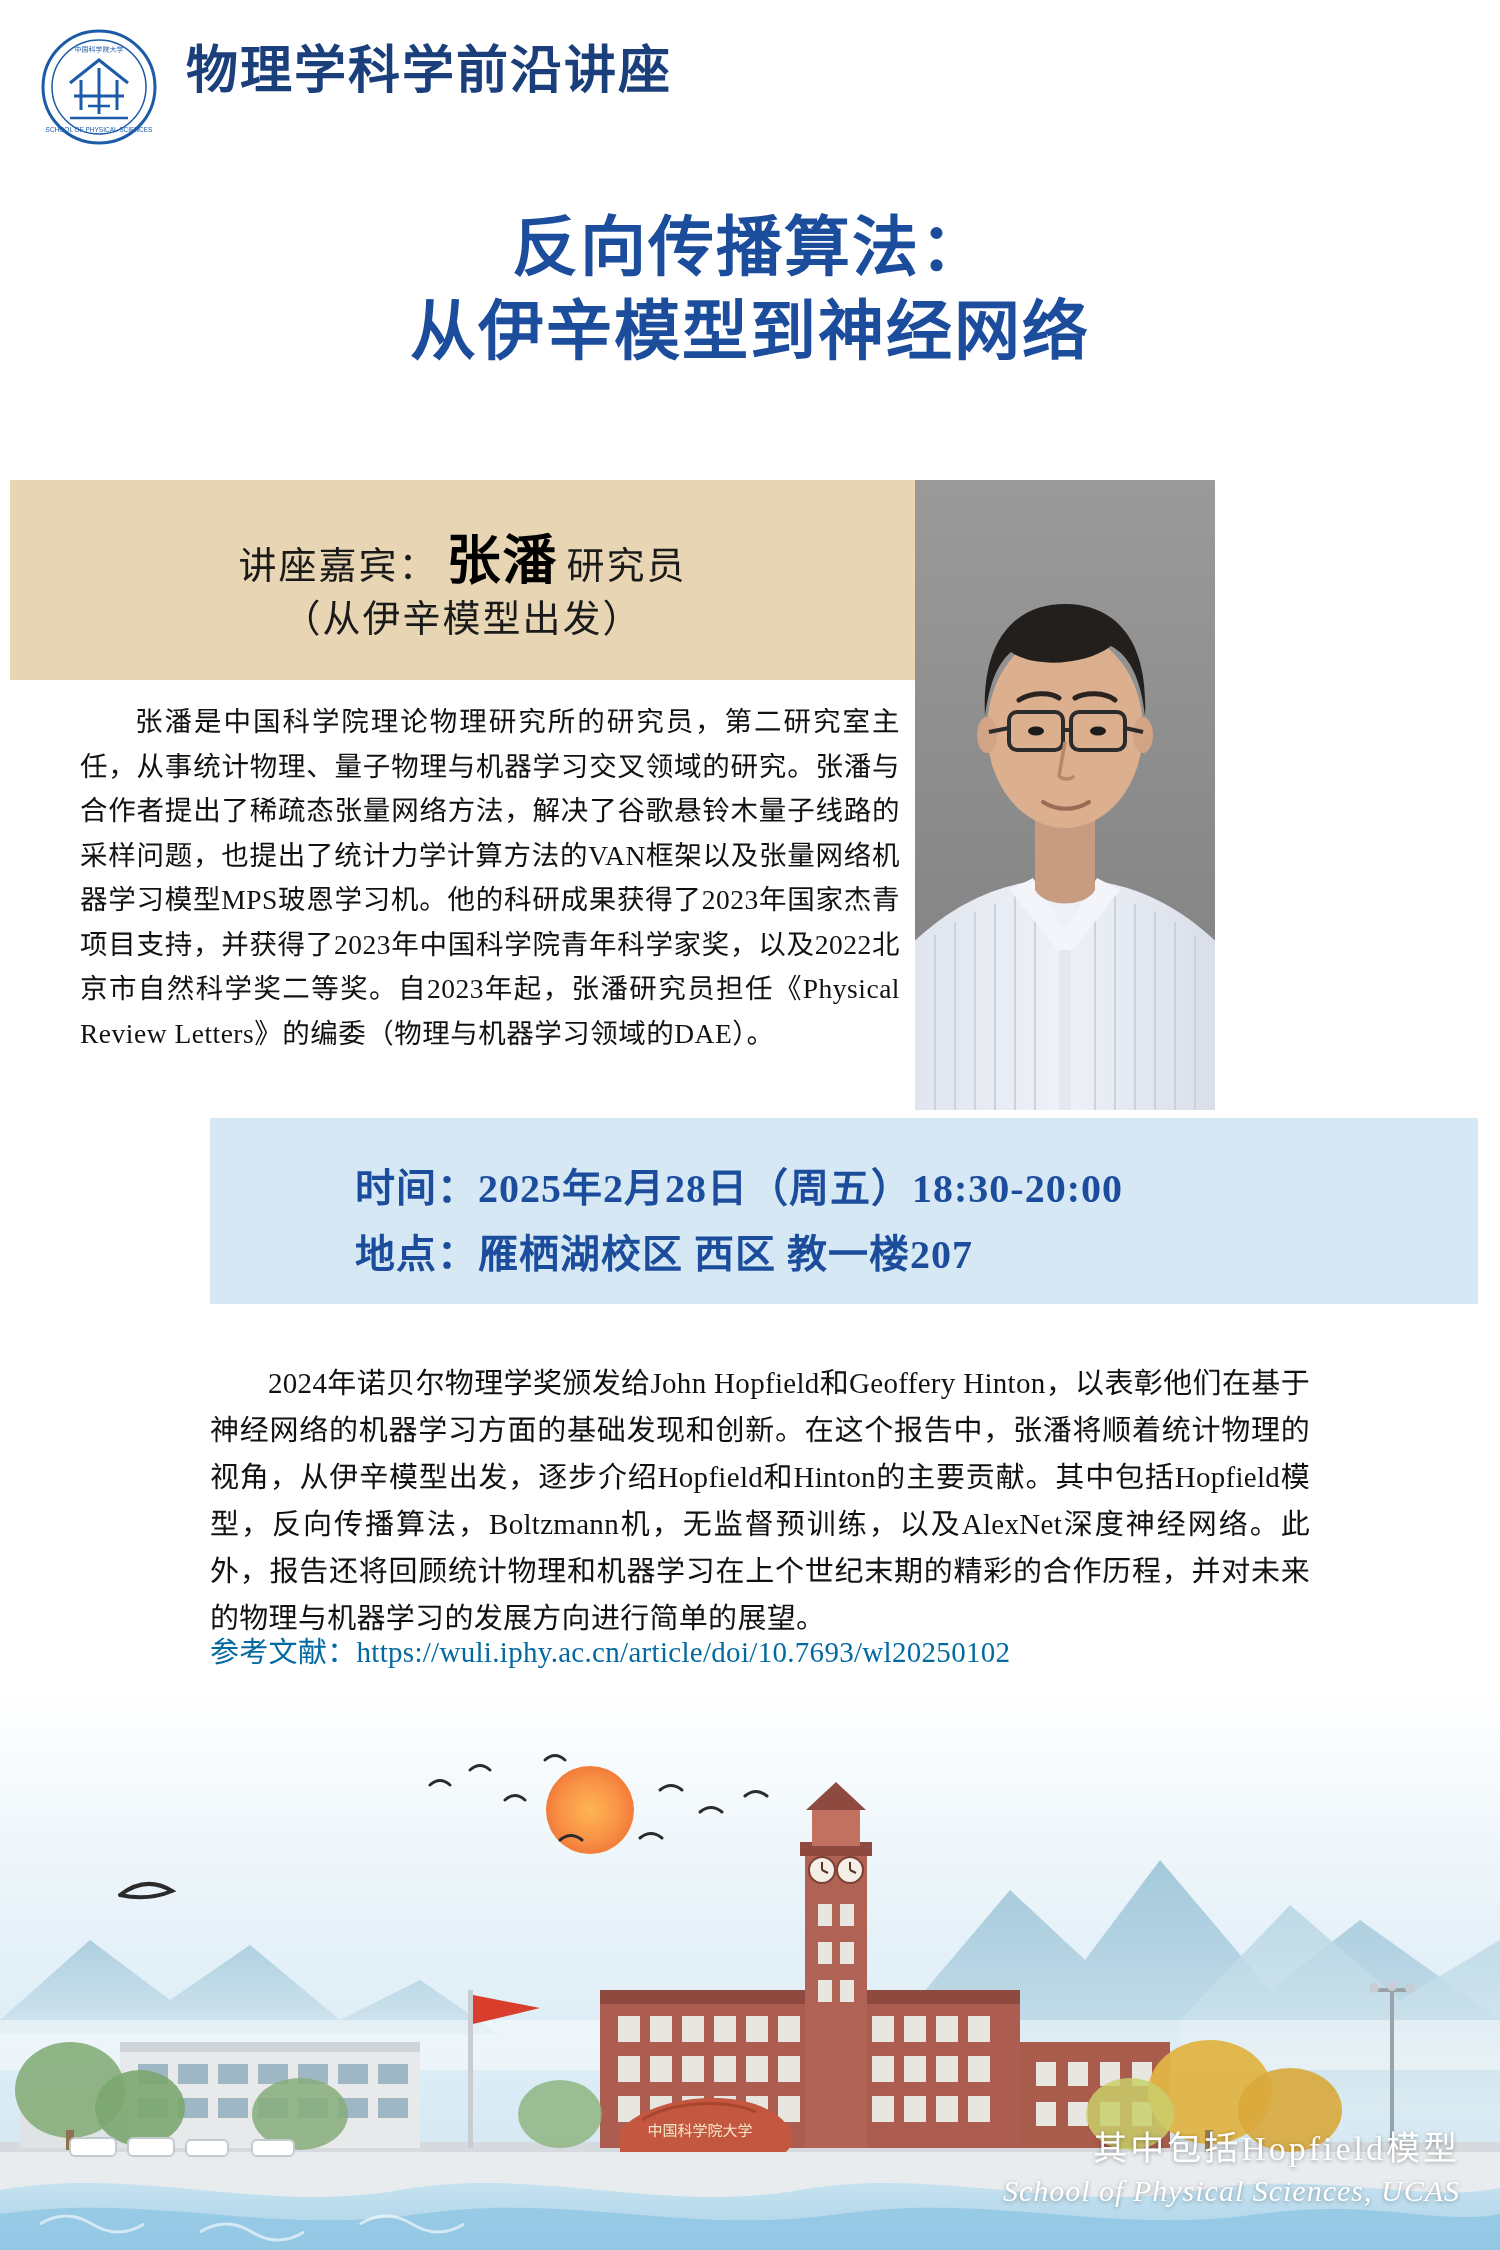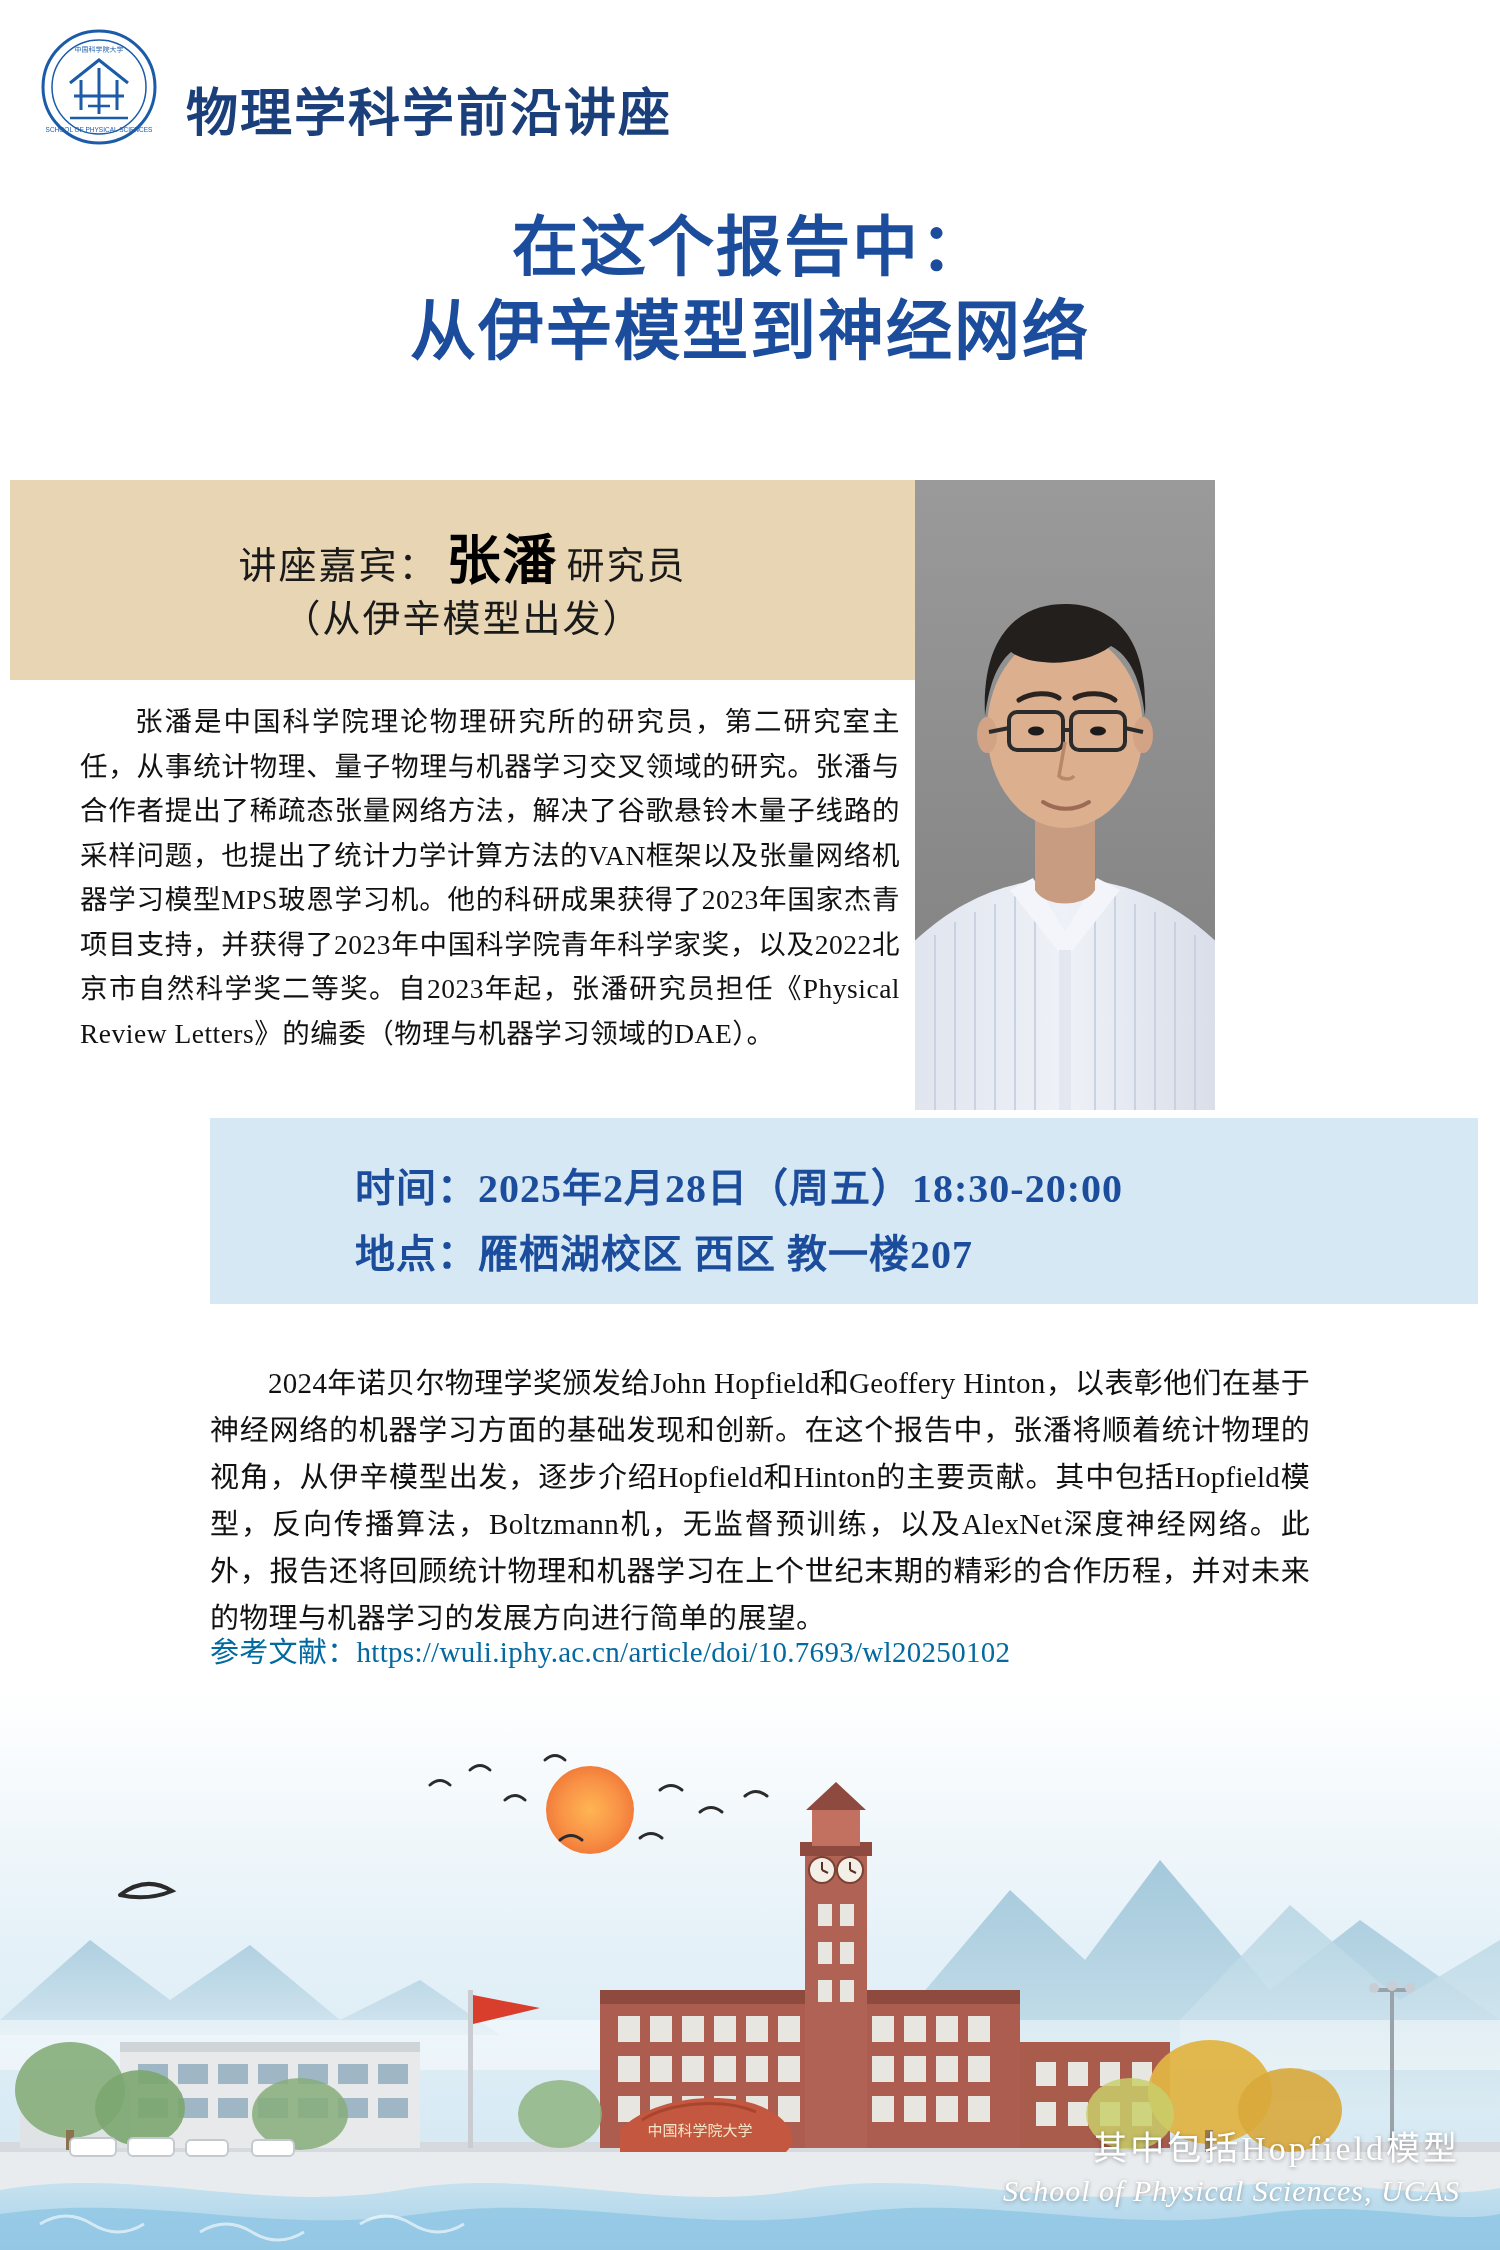--- a/index.html
+++ b/index.html
@@ -14,21 +14,21 @@
     overflow: hidden;
     font-family: "Liberation Serif", "DejaVu Serif", serif;
   }
 
   
   .header {
     position: absolute;
     top: 28px;
     left: 40px;
     display: flex;
-    align-items: flex-end;
+    align-items: flex-start;
     gap: 28px;
   }
   .logo {
     width: 118px;
     height: 118px;
     position: relative;
     flex: 0 0 auto;
   }
   .logo svg { display: block; }
   .header-title {
@@ -220,21 +220,21 @@
       <path d="M48 78 L70 78" stroke="#1b5ba8" stroke-width="2.5"></path>
       <path d="M30 90 L88 90" stroke="#1b5ba8" stroke-width="2.5"></path>
       <text x="59" y="24" font-size="7" fill="#1b5ba8" text-anchor="middle" font-family="Liberation Sans, sans-serif">中国科学院大学</text>
       <text x="59" y="104" font-size="6.5" fill="#1b5ba8" text-anchor="middle" font-family="Liberation Sans, sans-serif">SCHOOL OF PHYSICAL SCIENCES</text>
     </svg>
   </div>
   <div class="header-title">物理学科学前沿讲座</div>
 </div>
 
 <div class="main-title">
-  <span>在这个报告中：</span>
+  <span>反向传播算法：</span>
   <span class="line2">从伊辛模型到神经网络</span>
 </div>
 
 <div class="speaker-band">
   <div class="speaker-line1">
     <span class="speaker-label">讲座嘉宾：</span><span class="speaker-name">张潘</span><span class="speaker-role">研究员</span>
   </div>
   <div class="speaker-line2">（从伊辛模型出发）</div>
 </div>
 

